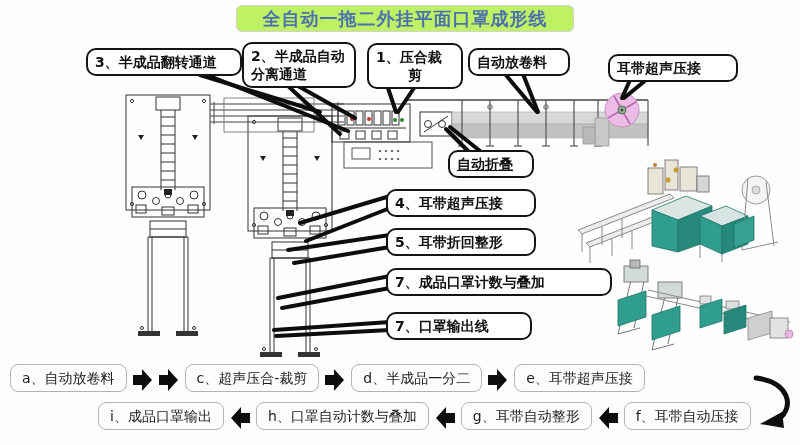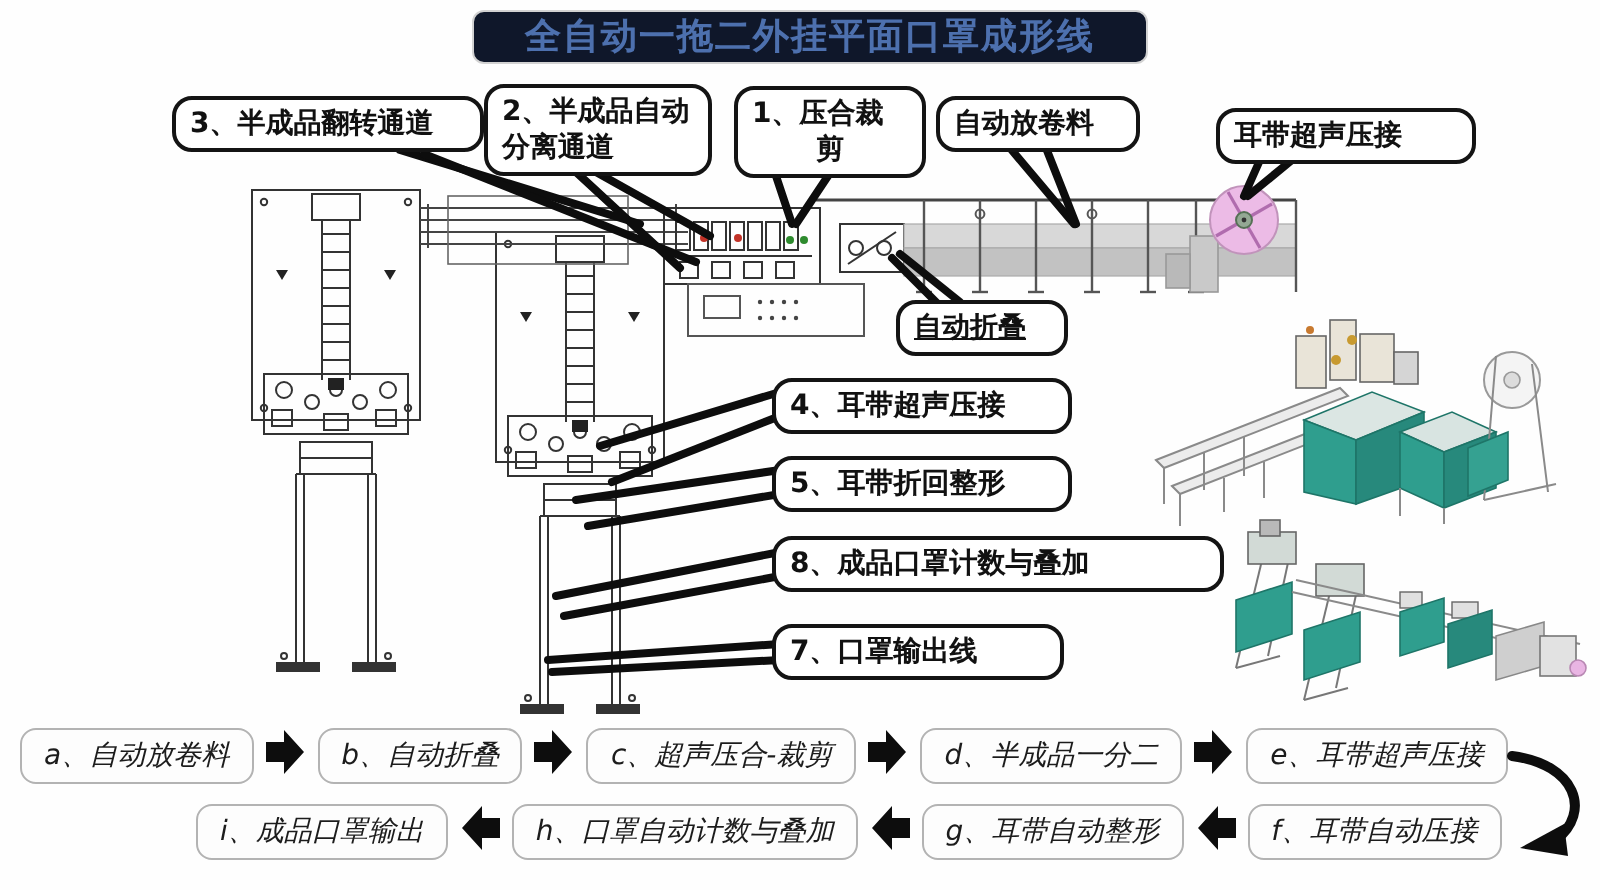--- a/index.html
+++ b/index.html
@@ -1,38 +1,38 @@
 <!DOCTYPE html>
 <html><head>
 <meta charset="utf-8">
 <style>
   html,body{margin:0;padding:0;}
   body{width:800px;height:445px;position:relative;background:#fefefe;overflow:hidden;
        font-family:"DejaVu Sans","Liberation Sans",sans-serif;}
   .abs{position:absolute;}
   
   .title-box{left:236px;top:5px;width:336px;height:25px;line-height:25px;text-align:center;
-    background:#0f172a;border:1px solid #d2d2d2;border-radius:6px;
+    background:#bef264;border:1px solid #d2d2d2;border-radius:6px;
     font-size:18px;font-weight:bold;color:#4d70ae;letter-spacing:1px;}
   
   .callout{background:#fff;border:2.5px solid #141414;border-radius:10px;
     font-size:14px;font-weight:600;color:#111;padding:3px 7px;line-height:18px;white-space:nowrap;z-index:5;}
   .callout .c2{text-align:center;}
   #co-flip{left:86px;top:48px;width:138px;}
   #co-sep{left:242px;top:42px;width:96px;}
   #co-cut{left:367px;top:43px;width:78px;}
   #co-unwind{left:468px;top:48px;width:84px;}
   #co-nose{left:608px;top:54px;width:112px;}
   #co-fold{left:448px;top:150px;width:68px;text-decoration:underline;}
   #co-weld{left:386px;top:189px;width:132px;}
   #co-earfold{left:386px;top:228px;width:132px;}
   #co-count{left:386px;top:268px;width:208px;}
   #co-output{left:386px;top:312px;width:128px;}
   
-  .flow-row{display:flex;align-items:flex-start;gap:6px;z-index:6;font-style:italic;}
+  .flow-row{display:flex;align-items:flex-end;gap:6px;z-index:6;}
   #flow1{left:10px;top:364px;}
   #flow2{left:98px;top:402px;}
   .fbox{background:#fdfdfd;border:1.2px solid #b3b3b3;border-radius:8px;
     font-size:14px;color:#1c1c1c;padding:5px 11px;white-space:nowrap;line-height:16px;}
   .farrow{flex:0 0 auto;display:block;}
   svg{display:block;}
 </style>
 </head>
 <body>
 
@@ -285,32 +285,31 @@
 <div class="abs callout" id="co-fold">
   <div>自动折叠</div>
 </div>
 <div class="abs callout" id="co-weld">
   <div>4、耳带超声压接</div>
 </div>
 <div class="abs callout" id="co-earfold">
   <div>5、耳带折回整形</div>
 </div>
 <div class="abs callout" id="co-count">
-  <div>8、成品口罩计数与叠加</div>
+  <div>7、成品口罩计数与叠加</div>
 </div>
 <div class="abs callout" id="co-output">
   <div>7、口罩输出线</div>
 </div>
 
 <div class="abs flow-row" id="flow1">
   <div class="fbox">a、自动放卷料</div>
   <svg class="farrow" width="20" height="24" viewBox="0 0 20 24">
       <polygon points="0,7 9,7 9,1 19,12 9,23 9,17 0,17" fill="#0d0d0d"></polygon>
     </svg>
-  <div class="fbox">b、自动折叠</div>
   <svg class="farrow" width="20" height="24" viewBox="0 0 20 24">
       <polygon points="0,7 9,7 9,1 19,12 9,23 9,17 0,17" fill="#0d0d0d"></polygon>
     </svg>
   <div class="fbox">c、超声压合-裁剪</div>
   <svg class="farrow" width="20" height="24" viewBox="0 0 20 24">
       <polygon points="0,7 9,7 9,1 19,12 9,23 9,17 0,17" fill="#0d0d0d"></polygon>
     </svg>
   <div class="fbox">d、半成品一分二</div>
   <svg class="farrow" width="20" height="24" viewBox="0 0 20 24">
       <polygon points="0,7 9,7 9,1 19,12 9,23 9,17 0,17" fill="#0d0d0d"></polygon>

